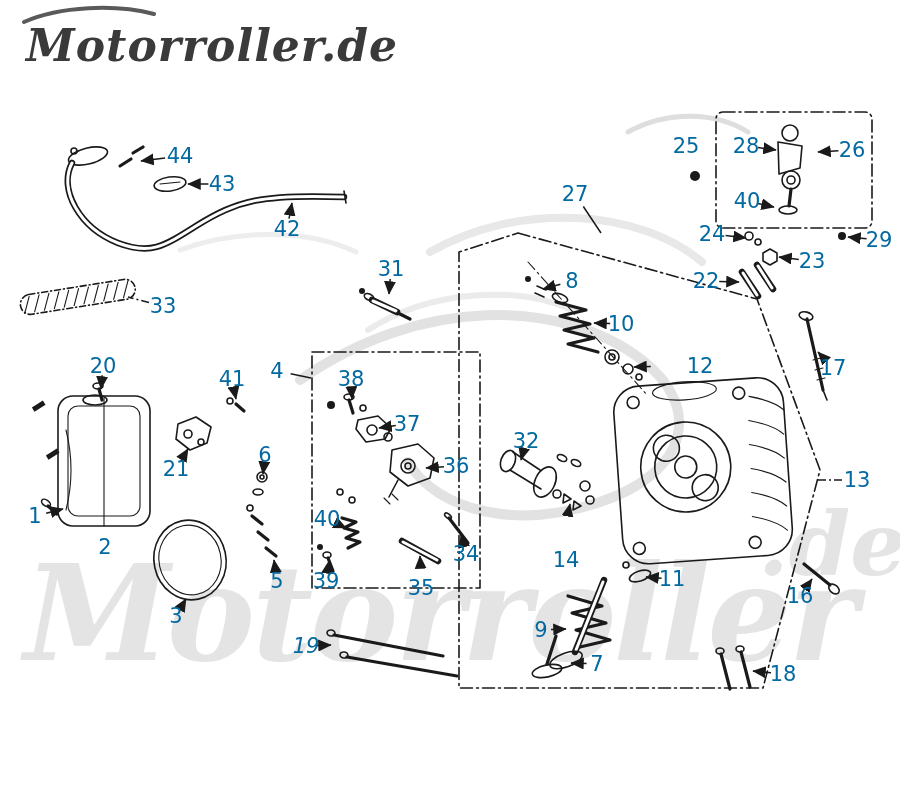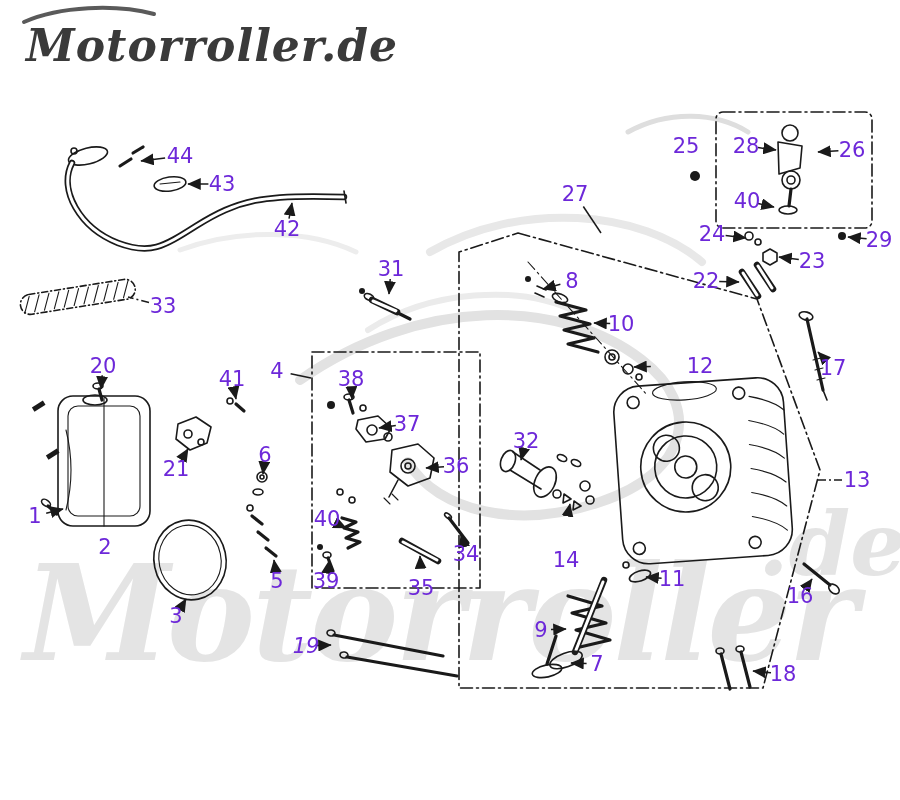--- a/index.html
+++ b/index.html
@@ -9,21 +9,21 @@
   #watermark-layer{z-index:0}
   #art-layer{z-index:1}
   #labels-layer{z-index:2;pointer-events:none}
   #logo{position:absolute;top:20px;left:26px;z-index:3;font-family:"DejaVu Serif",serif;
         font-style:italic;font-weight:bold;font-size:44px;color:#3a3a3a;letter-spacing:1px}
   #logo .swoosh{position:absolute;left:-6px;top:-16px}
   .wm-text{position:absolute;font-family:"DejaVu Serif",serif;font-style:italic;font-weight:bold;
            color:#e4e4e4;white-space:nowrap;line-height:1}
   #wm-main{left:24px;top:548px;font-size:132px;letter-spacing:-3px}
   #wm-de{left:758px;top:500px;font-size:88px}
-  .part-label{position:absolute;transform:translate(-50%,-50%);font-size:21px;color:#6d28d9;
+  .part-label{position:absolute;transform:translate(-50%,-50%);font-size:21px;color:#0369a1;
               font-family:"DejaVu Sans",sans-serif}
   
   #art-layer .ln{stroke:#1a1a1a;fill:none;stroke-width:1.6;stroke-linecap:round;stroke-linejoin:round}
   #art-layer .thick{stroke-width:3.2}
   #art-layer .tube-o{stroke:#1a1a1a;fill:none;stroke-width:6.5;stroke-linecap:round}
   #art-layer .tube-i{stroke:#ffffff;fill:none;stroke-width:3;stroke-linecap:round}
   #art-layer .fill{fill:#1a1a1a;stroke:none}
   #art-layer .dashdot{stroke-dasharray:12 4 2 4}
   #art-layer .thin{stroke-width:1.1}
   .leader{stroke:#1a1a1a;stroke-width:1.5;fill:none}

